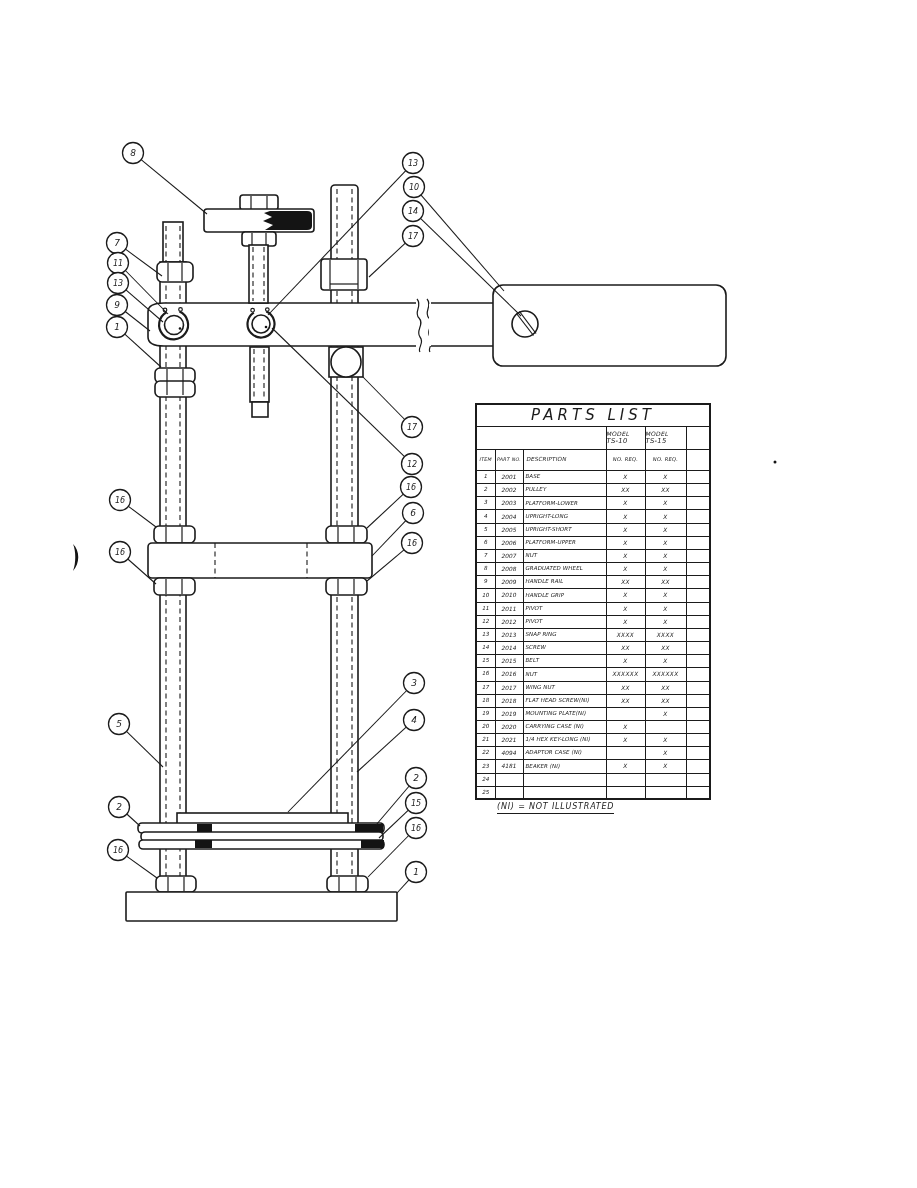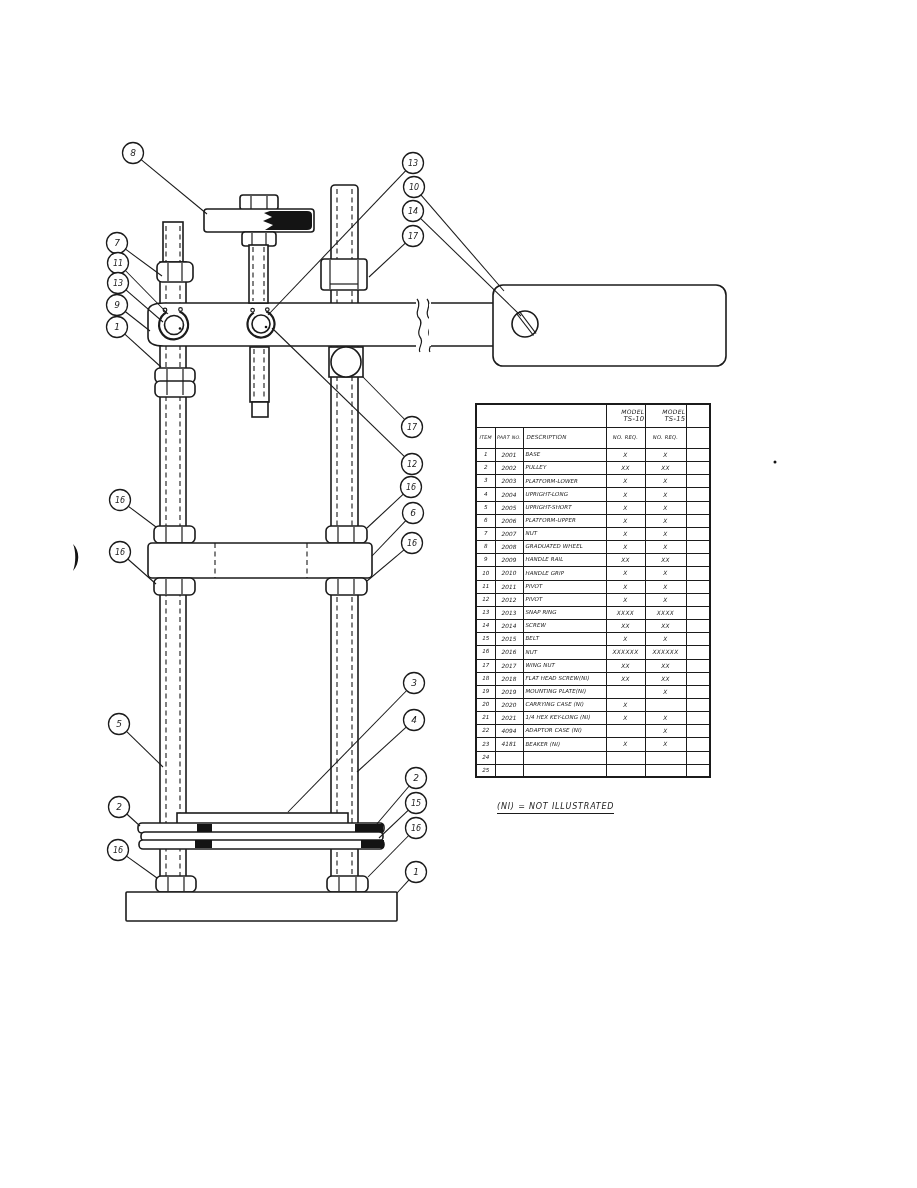--- a/index.html
+++ b/index.html
@@ -24,21 +24,21 @@
   .parts-table {
     position:absolute; left:475px; top:403px; width:235px;
     border-collapse:collapse; table-layout:fixed;
     border:2px solid #1b1b1b; font-style:italic; color:#1b1b1b;
   }
   .parts-table td { border:1px solid #1b1b1b; padding:0; vertical-align:middle; overflow:hidden; line-height:1.05; }
   .title-row td {
     height:21px; text-align:center; font-size:15px; letter-spacing:4px;
     font-style:italic;
   }
-  .model-row td { height:22px; text-align:right; font-size:6px; }
+  .model-row td { height:22px; text-align:left; font-size:6px; }
   .model-cell span { display:block; letter-spacing:0.3px; }
   .model-cell .model-num { font-size:6.8px; }
   .header-row td { height:20px; text-align:center; font-size:4.8px; letter-spacing:0.2px; }
   .header-row .c-desc { font-size:5.6px; text-align:left; padding-left:3px; }
   .header-row .c-x { font-size:5.2px; }
   .data-row { height:13.16px; }
   .data-row td { font-size:5.8px; text-align:center; }
   .data-row .c-item { font-size:5.6px; }
   .data-row .c-desc { text-align:left; padding-left:2px; font-size:5.5px; letter-spacing:0.1px; white-space:nowrap; }
   .data-row .c-x { letter-spacing:0.4px; }
@@ -342,20 +342,23 @@
   <table class="parts-table">
     <colgroup>
       <col style="width:19px">
         <col style="width:28px">
         <col style="width:83px">
       <col style="width:39px">
         <col style="width:41px">
         <col style="width:24px">
     </colgroup>
     <tbody>
+      <tr class="title-row">
+        <td colspan="6">PARTS LIST</td>
+      </tr>
       <tr class="model-row">
         <td colspan="3"></td>
         <td class="model-cell">
           <span>MODEL</span>
           <span class="model-num">TS-10</span>
         </td>
         <td class="model-cell">
           <span>MODEL</span>
           <span class="model-num">TS-15</span>
         </td>

